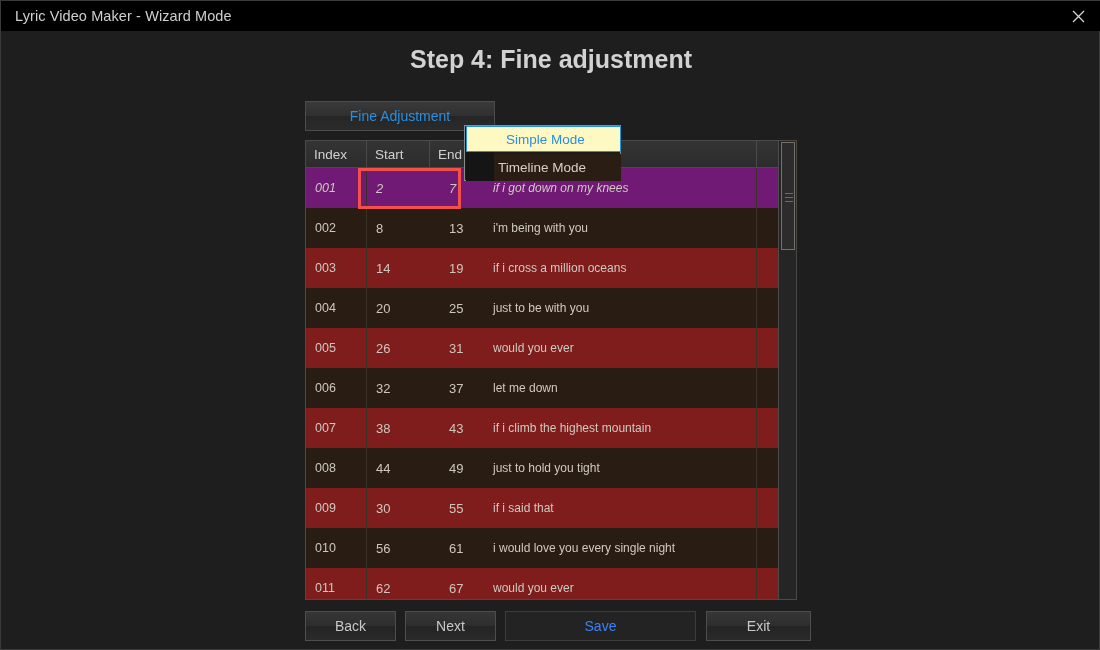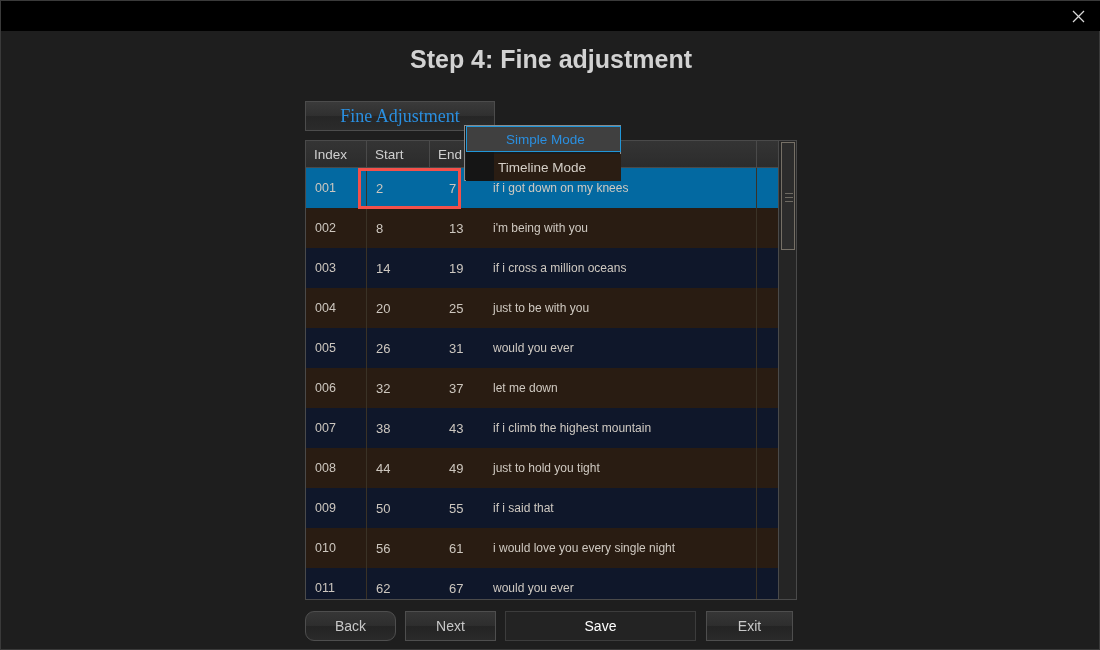--- a/index.html
+++ b/index.html
@@ -51,23 +51,22 @@
   
   #mode-tab {
     position: absolute; left: 304px; top: 100px;
     width: 190px; height: 30px;
     background: linear-gradient(to bottom, #3a3a3a 0%, #303030 48%, #262626 52%, #2b2b2b 100%);
     border: 1px solid #4c4c4c;
     display: flex; align-items: center; justify-content: center;
     cursor: pointer;
   }
   #mode-tab span {
-    font-size: 18px;
+    font-size: 14px;
     color: #2a8fe0;
-    font-family: Liberation Serif, serif;
   }
 
   
   #mode-menu {
     position: absolute; left: 463px; top: 124px;
     width: 157px; height: 56px;
     background: #1b1b1b;
     border: 1px solid #8a8a8a;
     z-index: 40;
   }
@@ -79,21 +78,21 @@
   #mode-menu .mi {
     position: absolute; left: 29px;
     width: 127px; height: 27px;
     display: flex; align-items: center;
     padding-left: 4px;
     font-size: 13.5px;
     cursor: pointer;
   }
   #mode-menu .mi.sel {
     top: 0px;
-    background: #404040;
+    background: #fef9c3;
     border: 1px solid #2196d8;
     color: #2a8fe0;
     width: 155px;
     left: 1px;
     padding-left: 39px;
     height: 26px;
   }
   #mode-menu .mi.alt {
     top: 28px;
     background: #2a1d13;
@@ -127,23 +126,23 @@
     position: relative;
     height: 431px;
     overflow: hidden;
     background: #2a1d13;
   }
   .row {
     position: relative;
     height: 40px;
     display: block;
   }
-  .row.odd  { background: #0f172a; }
+  .row.odd  { background: #7f1d1d; }
   .row.even { background: #291c12; }
-  .row.first { background: #0369a1; }
+  .row.first { background: #701a75; font-style: italic; }
   .row .cell {
     position: absolute; top: 0; height: 40px;
     display: flex; align-items: center;
     font-size: 13px;
     color: #cdc7bf;
     white-space: nowrap;
     overflow: hidden;
   }
   .row .c-index { left: 0;   width: 60px;  padding-left: 9px; font-size: 12.5px; }
   .row .c-start { left: 61px; width: 62px; padding-left: 9px; }
@@ -195,36 +194,37 @@
   .btn {
     position: absolute; top: 0; height: 30px;
     display: flex; align-items: center; justify-content: center;
     font-size: 14px;
     color: #c8c8c8;
     background: linear-gradient(to bottom, #363636 0%, #2e2e2e 48%, #242424 52%, #2a2a2a 100%);
     border: 1px solid #4e4e4e;
     cursor: pointer;
   }
   .btn.disabled {
-    color: #ffffff;
+    color: #3b82f6;
     background: #232323;
     border: 1px solid #3c3c3c;
     cursor: default;
   }
-  #btn-back { left: 0;   width: 91px; border-radius: 9px; }
+  #btn-back { left: 0;   width: 91px; }
   #btn-next { left: 100px; width: 91px; }
   #btn-save { left: 200px; width: 191px; }
-  #btn-exit { left: 401px; width: 87px; }
+  #btn-exit { left: 401px; width: 105px; }
 </style>
 </head>
 <body>
 
 <div id="app">
 
   <div id="titlebar">
+    <div class="title">Lyric Video Maker - Wizard Mode</div>
     <div id="close-btn">
       <svg width="13" height="13" viewBox="0 0 13 13" aria-hidden="true">
         <line x1="1" y1="1" x2="12" y2="12" stroke="#d8d8d8" stroke-width="1.3"></line>
         <line x1="12" y1="1" x2="1" y2="12" stroke="#d8d8d8" stroke-width="1.3"></line>
       </svg>
     </div>
   </div>
 
   <div id="step-title">Step 4: Fine adjustment</div>
 
@@ -286,21 +286,21 @@
           <div class="cell c-text">if i climb the highest mountain</div>
         </div>
         <div class="row even">
           <div class="cell c-index">008</div>
           <div class="cell c-start">44</div>
           <div class="cell c-end">49</div>
           <div class="cell c-text">just to hold you tight</div>
         </div>
         <div class="row odd">
           <div class="cell c-index">009</div>
-          <div class="cell c-start">50</div>
+          <div class="cell c-start">30</div>
           <div class="cell c-end">55</div>
           <div class="cell c-text">if i said that</div>
         </div>
         <div class="row even">
           <div class="cell c-index">010</div>
           <div class="cell c-start">56</div>
           <div class="cell c-end">61</div>
           <div class="cell c-text">i would love you every single night</div>
         </div>
         <div class="row odd">

